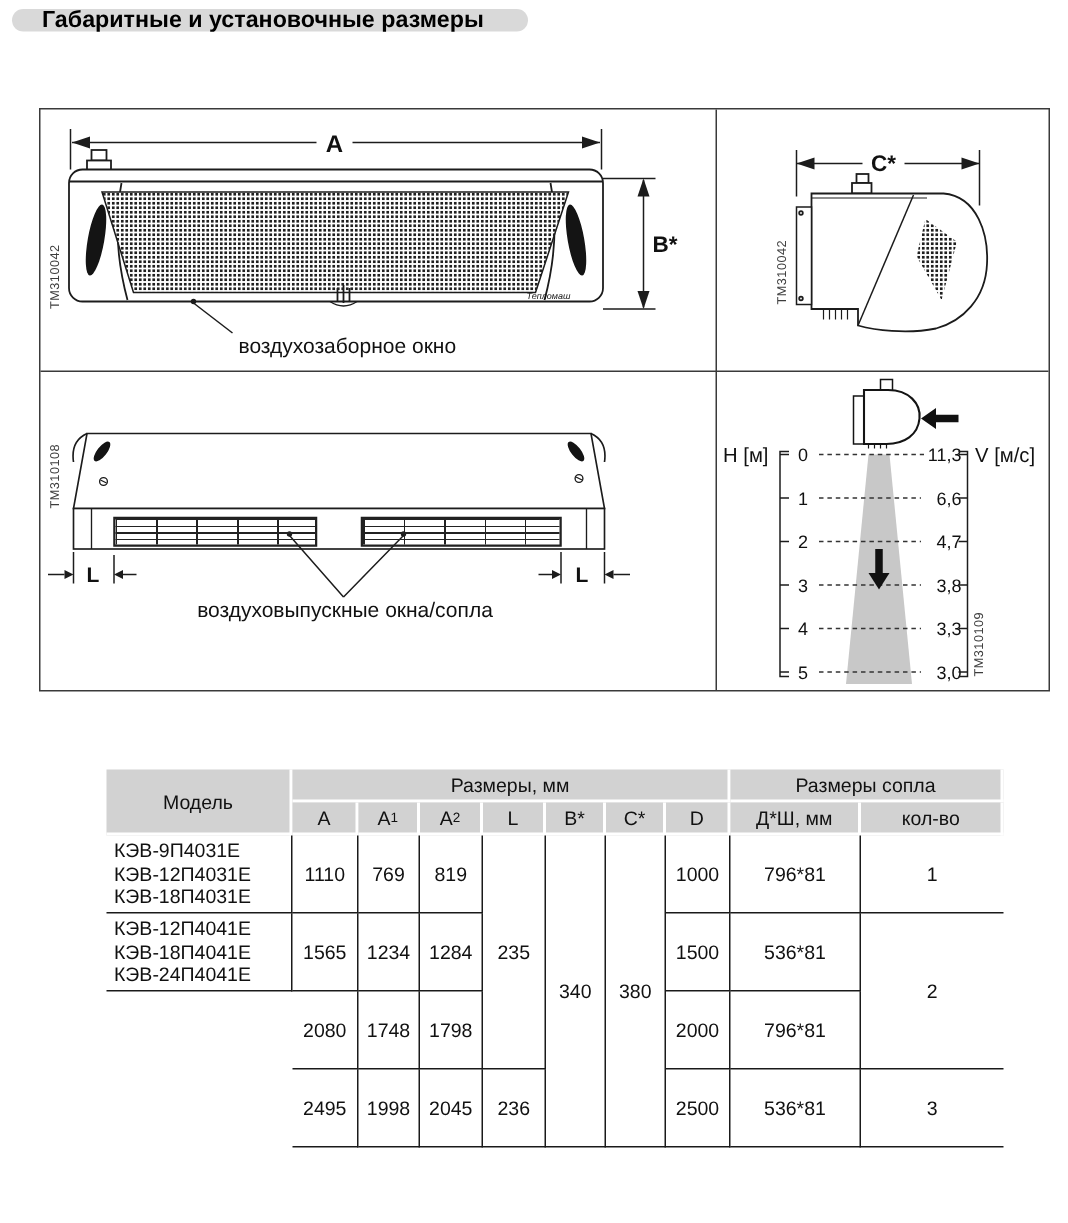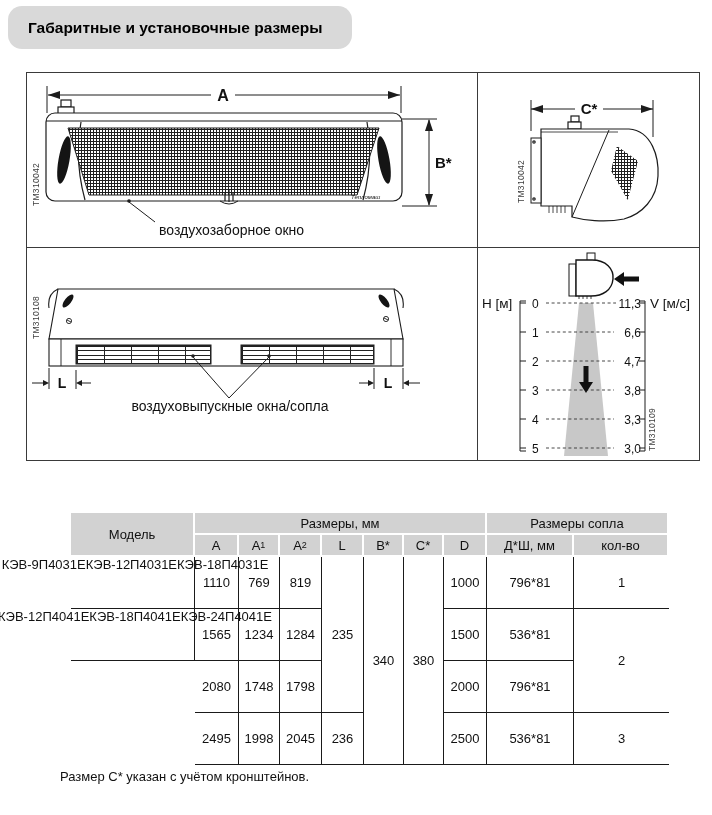--- a/index.html
+++ b/index.html
@@ -4,21 +4,21 @@
 <style>
   html,body { margin:0; padding:0; }
   body {
     width:712px; height:815px; position:relative; background:#fff;
     font-family:"Liberation Sans", sans-serif; color:#111;
     -webkit-font-smoothing:antialiased;
   }
 
   
   .title-pill {
-    position:absolute; left:8px; top:6px; width:344px; height:43px;
+    position:absolute; left:8px; top:6px; width:344px; height:15px;
     background:#d9d9d9; border-radius:14px;
     display:flex; align-items:center; padding-left:20px; box-sizing:border-box;
     font-weight:bold; font-size:15.5px; color:#000;
   }
 
   
   .frame {
     position:absolute; left:26px; top:72px; width:674px; height:389px;
     border:1px solid #3a3a3a; box-sizing:border-box;
     display:grid; grid-template-columns:451px 1fr; grid-template-rows:175px 1fr;
@@ -56,21 +56,21 @@
   .hc {
     background:#d2d2d2; display:flex; align-items:center; justify-content:center;
     border-right:2px solid #fff; border-bottom:2px solid #fff; box-sizing:border-box;
   }
   .bc {
     display:flex; align-items:center; justify-content:center;
     border-right:1px solid #1a1a1a; border-bottom:1px solid #1a1a1a; box-sizing:border-box;
   }
   .nr { border-right:none; }
   .mc {
-    flex-direction:row; align-items:flex-start; justify-content:center;
+    flex-direction:column; align-items:flex-start; justify-content:center;
     padding-left:5px; line-height:15.5px;
   }
   sub { font-size:9px; }
 
   .notes { position:absolute; left:60px; top:769px; font-size:13px; line-height:16.5px; }
 </style>
 </head>
 <body>
 
 <div class="title-pill">
@@ -340,14 +340,13 @@
   <div class="bc" style="grid-area:6/2/7/3">2495</div>
   <div class="bc" style="grid-area:6/3/7/4">1998</div>
   <div class="bc" style="grid-area:6/4/7/5">2045</div>
   <div class="bc" style="grid-area:6/5/7/6">236</div>
   <div class="bc" style="grid-area:6/8/7/9">2500</div>
   <div class="bc" style="grid-area:6/9/7/10">536*81</div>
   <div class="bc nr" style="grid-area:6/10/7/11">3</div>
 </div>
 
 <div class="notes">
-  <div>Размер С* указан с учётом кронштейнов.</div>
 </div>
 
 </body></html>

